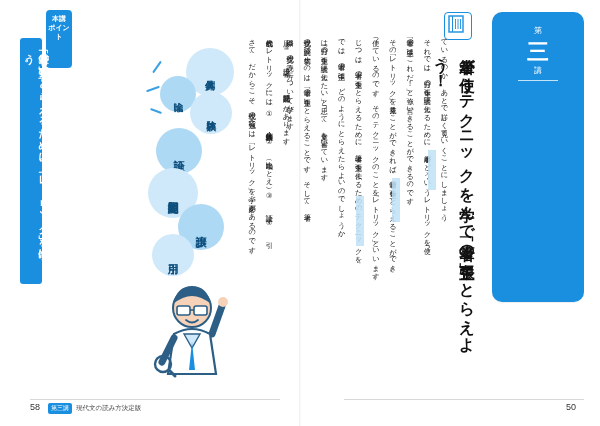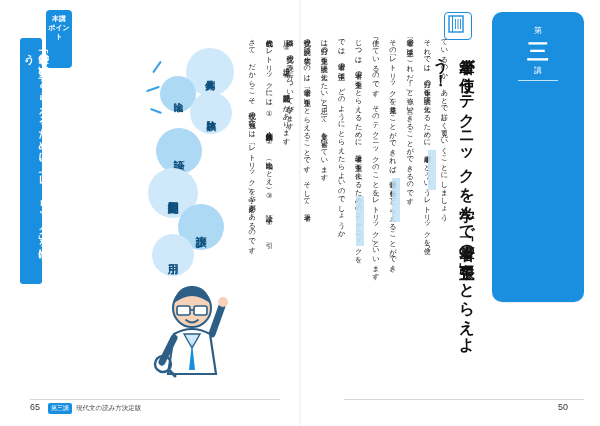--- a/index.html
+++ b/index.html
@@ -116,21 +116,21 @@
     height:336px;
     font-size:7.2px;color:#1a1a1a;
   }
   .lcol{height:336px;margin-left:6px;}
 
   
   .folio{
     position:absolute;bottom:14px;
     font-size:9px;color:#333;
   }
-  .folio-right{right:32px;margin-left:24px;}
+  .folio-right{right:24px;margin-left:24px;}
   .folio-left{left:30px;}
   .foot-rule{
     position:absolute;bottom:26px;height:1px;background:#d8d8d8;
   }
   .foot-tag{
     position:absolute;bottom:12px;left:48px;
     display:flex;align-items:center;gap:4px;
     font-size:6.5px;color:#444;
   }
   .foot-chip{
@@ -250,21 +250,21 @@
       </svg>
     </div>
 
     <div class="lbody" style="display:flex;flex-direction:row;">
       <div class="v lcol">さて、だからこそ、現代文の勉強では、「レトリック」を学ぶ必要があるのです。</div>
       <div class="v lcol">代表的な「レトリック」には、① 具体例・体験談 ② 比喩（たとえ） ③ 論証 ④ 引</div>
       <div class="v lcol">用 ⑤ 譲歩 ⑥ 問題提起 があります。</div>
     </div>
 
     <div class="foot-rule" style="left:30px;width:250px;"></div>
-    <div class="folio folio-left">65</div>
+    <div class="folio folio-left">58</div>
     <div class="foot-tag">
       <span class="foot-chip">第三講</span>
       <span>現代文の読み方決定版</span>
     </div>
   </div>
 
   <div class="gutter"></div>
 </div>
 
 </body></html>

